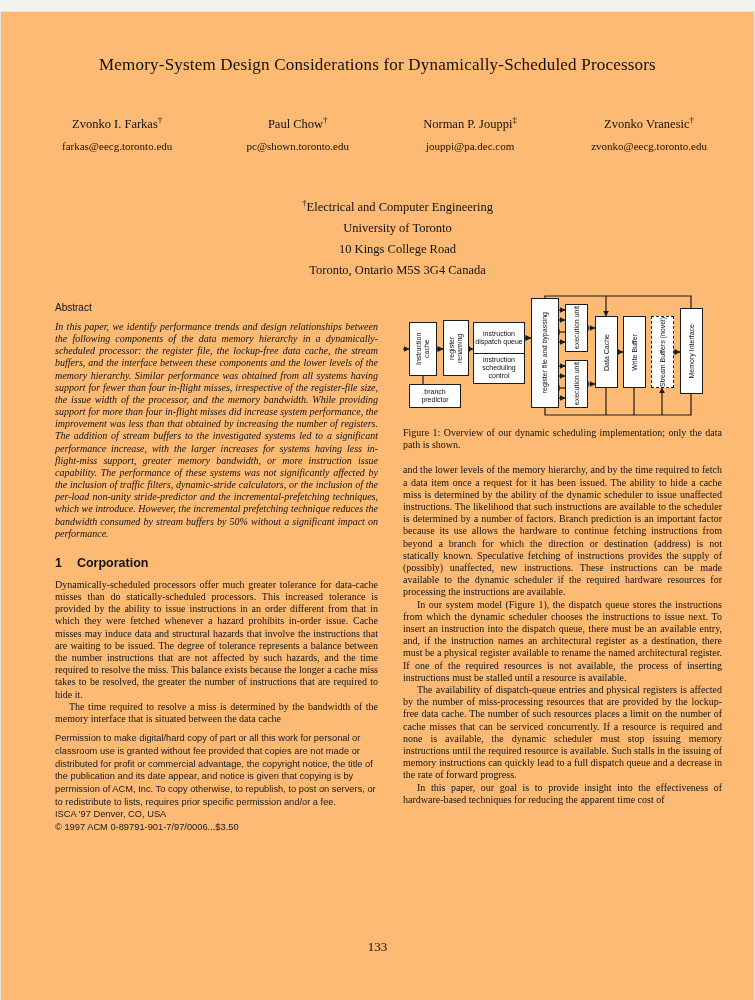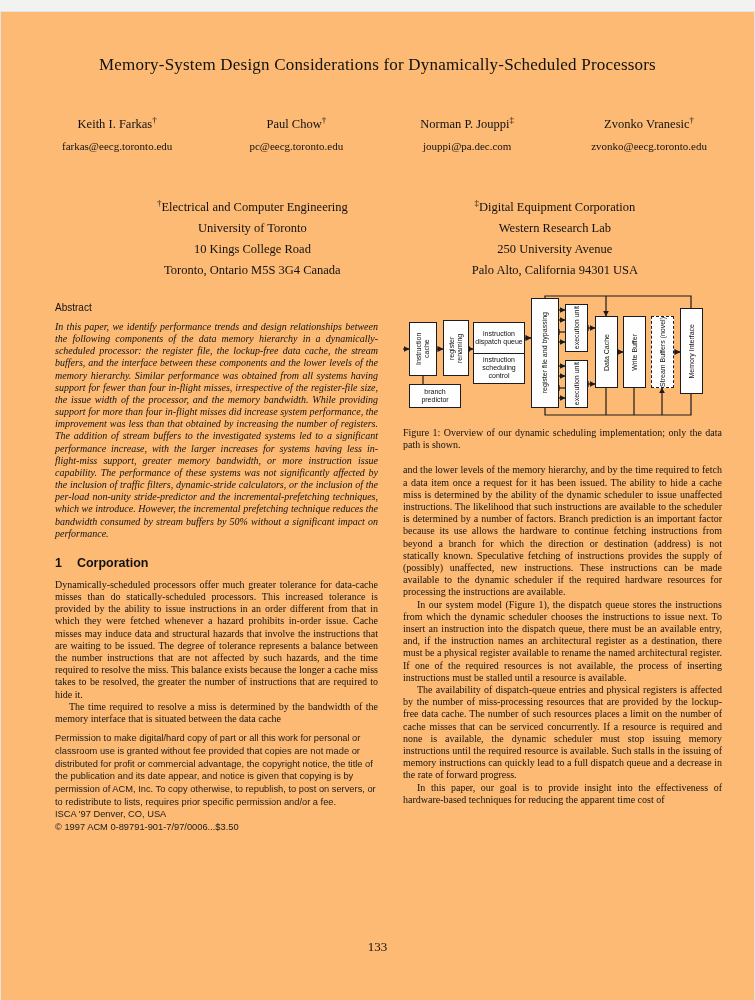--- a/index.html
+++ b/index.html
@@ -65,49 +65,43 @@
 </style>
 </head>
 <body>
 
 <div class="page">
 
   <div class="title">Memory-System Design Considerations for Dynamically-Scheduled Processors</div>
 
   <div class="authors-row">
     <div class="author">
-      <div class="name"><span>Keith I. Farkas</span><sup>†</sup></div>
+      <div class="name"><span>Zvonko I. Farkas</span><sup>†</sup></div>
       <div class="email">farkas@eecg.toronto.edu</div>
     </div>
     <div class="author">
       <div class="name"><span>Paul Chow</span><sup>†</sup></div>
-      <div class="email">pc@eecg.toronto.edu</div>
+      <div class="email">pc@shown.toronto.edu</div>
     </div>
     <div class="author">
       <div class="name"><span>Norman P. Jouppi</span><sup>‡</sup></div>
       <div class="email">jouppi@pa.dec.com</div>
     </div>
     <div class="author">
       <div class="name"><span>Zvonko Vranesic</span><sup>†</sup></div>
       <div class="email">zvonko@eecg.toronto.edu</div>
     </div>
   </div>
 
   <div class="affils-row">
     <div class="affil">
       <div><sup>†</sup><span>Electrical and Computer Engineering</span></div>
       <div>University of Toronto</div>
       <div>10 Kings College Road</div>
       <div>Toronto, Ontario M5S 3G4 Canada</div>
-    </div>
-    <div class="affil">
-      <div><sup>‡</sup><span>Digital Equipment Corporation</span></div>
-      <div>Western Research Lab</div>
-      <div>250 University Avenue</div>
-      <div>Palo Alto, California 94301 USA</div>
     </div>
   </div>
 
   <div class="col-left">
     <div class="abstract-heading">Abstract</div>
     <div class="abstract-text">In this paper, we identify performance trends and design relationships between the following components of the data memory hierarchy in a dynamically-scheduled processor: the register file, the lockup-free data cache, the stream buffers, and the interface between these components and the lower levels of the memory hierarchy. Similar performance was obtained from all systems having support for fewer than four in-flight misses, irrespective of the register-file size, the issue width of the processor, and the memory bandwidth. While providing support for more than four in-flight misses did increase system performance, the improvement was less than that obtained by increasing the number of registers. The addition of stream buffers to the investigated systems led to a significant performance increase, with the larger increases for systems having less in-flight-miss support, greater memory bandwidth, or more instruction issue capability. The performance of these systems was not significantly affected by the inclusion of traffic filters, dynamic-stride calculators, or the inclusion of the per-load non-unity stride-predictor and the incremental-prefetching techniques, which we introduce. However, the incremental prefetching technique reduces the bandwidth consumed by stream buffers by 50% without a significant impact on performance.</div>
 
     <div class="section-heading">
       <span class="sec-num">1</span><span>Corporation</span>
     </div>

